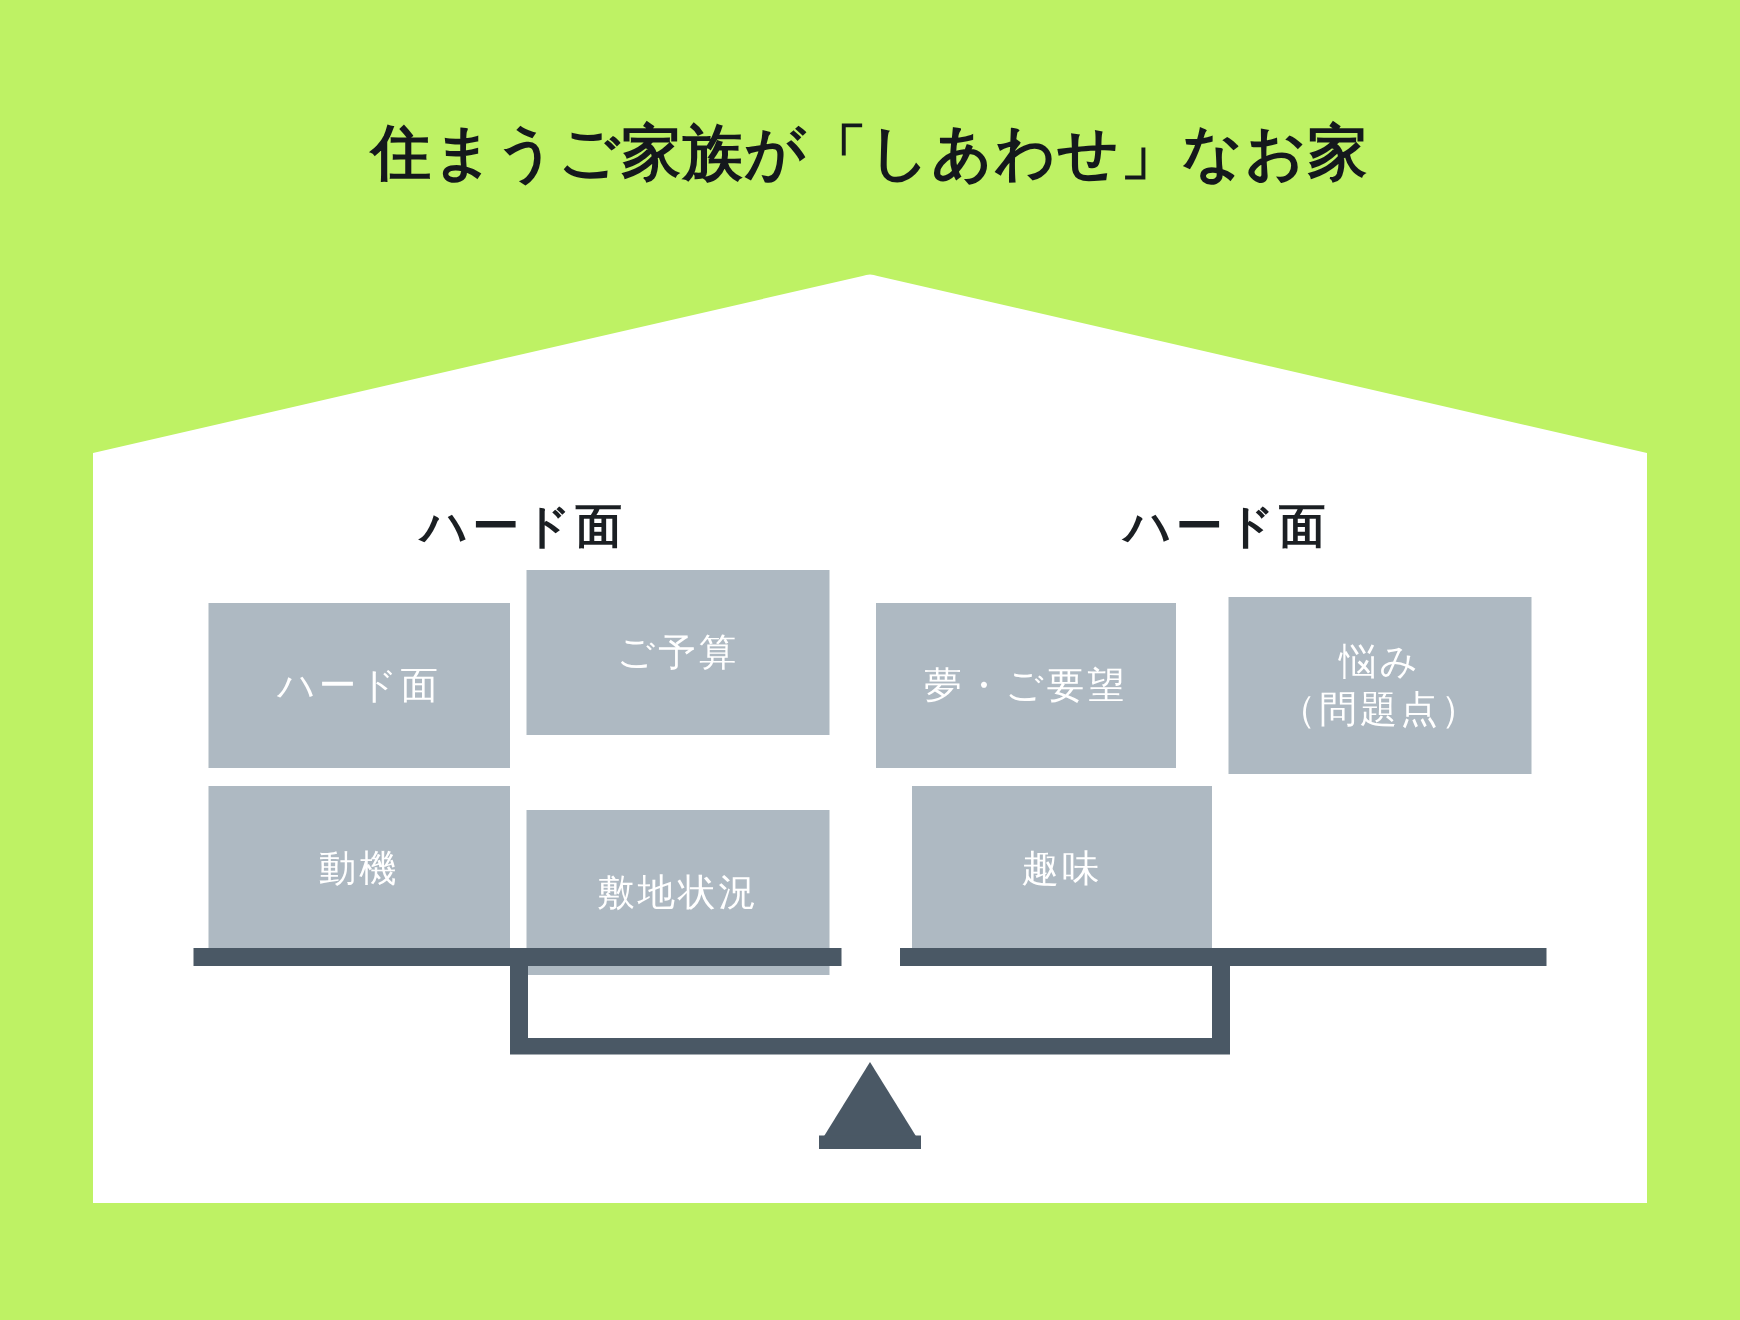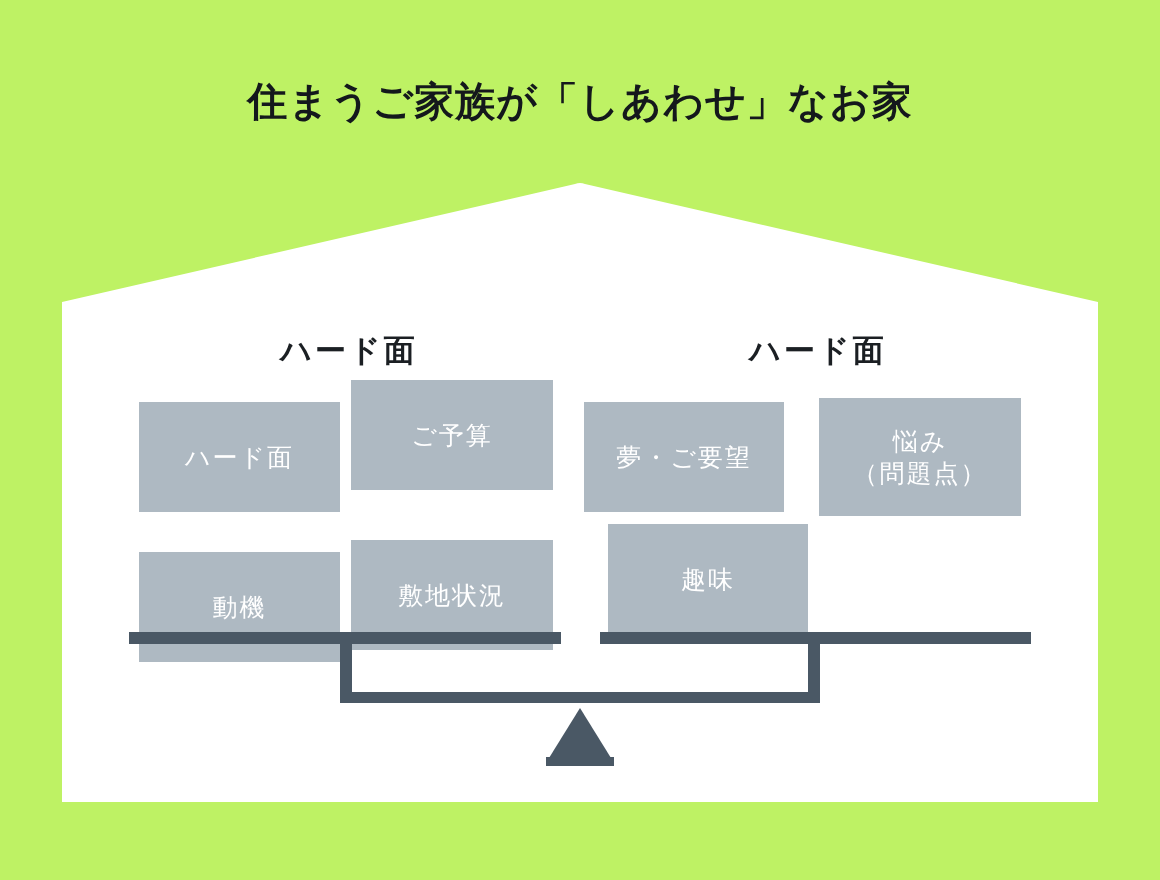--- a/index.html
+++ b/index.html
@@ -73,21 +73,21 @@
     letter-spacing: 2px;
     line-height: 1.28;
     box-sizing: border-box;
     padding: 2px 4px;
   }
   .factor-box .line { display: block; }
 
   
   #box-family   { left: 139px; top: 402px; width: 201px; height: 110px; }
   #box-budget   { left: 351px; top: 380px; width: 202px; height: 110px; }
-  #box-motive   { left: 139px; top: 524px; width: 201px; height: 110px; margin-top: 28px; }
+  #box-motive   { left: 139px; top: 524px; width: 201px; height: 110px; }
   #box-site     { left: 351px; top: 540px; width: 202px; height: 110px; }
 
   
   #box-dream    { left: 584px; top: 402px; width: 200px; height: 110px; }
   #box-worry    { left: 819px; top: 398px; width: 202px; height: 118px; }
   #box-hobby    { left: 608px; top: 524px; width: 200px; height: 110px; }
   #box-values   { left: 819px; top: 524px; width: 202px; height: 110px; }
 
   
   .pan-bar {

